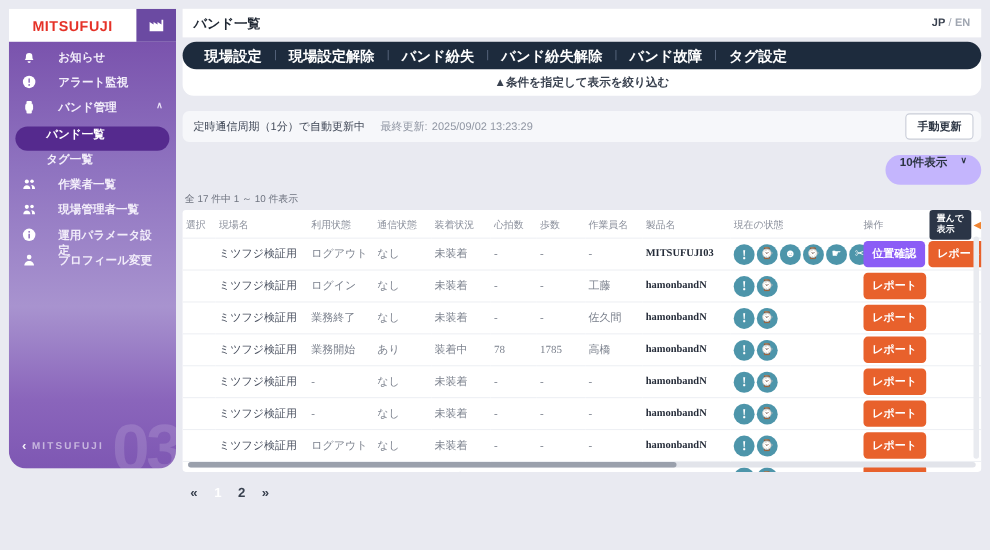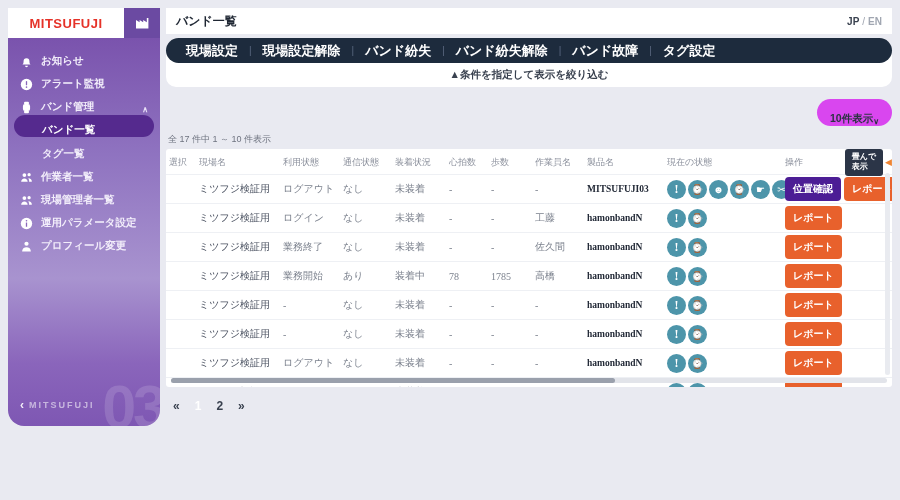--- a/index.html
+++ b/index.html
@@ -15,21 +15,21 @@
   .sidebar { position:absolute; left:8px; top:8px; width:152px; height:418px;
              border-radius:0 0 16px 16px; overflow:hidden; }
   .logo-bar { height:30px; background:#fff; display:flex; align-items:stretch; }
   .logo-text { flex:1; display:flex; align-items:center; justify-content:center;
                color:#e53228; font-weight:bold; font-size:13px; letter-spacing:.5px; }
   .logo-sq { width:36px; background:#6b4aa2; display:flex; align-items:center; justify-content:center; }
   .logo-sq svg { width:16px; height:16px; }
   .side-body { position:absolute; top:30px; left:0; right:0; bottom:0;
     background:linear-gradient(180deg,#7a53ad 0%,#8f73c0 30%,#a893cf 62%,#8a65bb 84%,#7e57b3 100%);
     padding-top:7px; }
-  .side-item { height:23px; display:flex; align-items:flex-end; gap:8px; padding:0 12px;
+  .side-item { height:23px; display:flex; align-items:flex-start; gap:20px; padding:0 12px;
                color:#f2edfa; font-size:10.5px; font-weight:bold; cursor:pointer; }
   .side-item .icn { width:13px; height:13px; color:#fff; flex:0 0 13px; display:inline-flex; }
   .side-item .icn svg { width:13px; height:13px; }
   .side-item .chev { margin-left:auto; font-size:8px; color:#e9e0f7; }
   .side-item.sub { padding-left:34px; }
   .side-item.active { background:#552a8e; border-radius:12px; margin:1px 6px; height:22px;
                       padding-left:28px; color:#fff; }
   .side-footer { position:absolute; bottom:14px; left:12px; display:flex; align-items:center; gap:5px;
                  color:rgba(255,255,255,.55); font-size:9px; letter-spacing:2px; font-weight:bold; cursor:pointer; }
   .side-footer .back { font-size:12px; letter-spacing:0; color:rgba(255,255,255,.9); }
@@ -57,40 +57,40 @@
   .manual-btn { margin-left:auto; background:#fff; border:1px solid #c9cdd8; border-radius:4px;
                 font-size:10px; font-weight:bold; color:#2b3442; padding:4px 10px; cursor:pointer;
                 font-family:inherit; }
   .filter-row { margin-top:9px; }
   .filter-btn { display:inline-flex; align-items:center; gap:8px; background:#fff;
                 border:1px solid #e3e6ee; border-radius:15px; height:28px; padding:0 16px 0 7px;
                 font-size:11px; font-weight:bold; color:#1f2937; cursor:pointer; font-family:inherit; }
   .play { width:17px; height:17px; border-radius:50%; background:#f09d33; color:#fff;
           display:inline-flex; align-items:center; justify-content:center; font-size:7px; padding-left:1px; }
   .pagesize-row { display:flex; justify-content:flex-end; margin-top:12px; }
-  .pagesize-btn { display:inline-flex; align-items:flex-end; background:#d946ef; border:none;
+  .pagesize-btn { display:inline-flex; align-items:flex-start; gap:12px; background:#c4b5fd; border:none;
                   border-radius:14px; height:27px; padding:0 13px; font-size:10.5px; font-weight:bold;
                   color:#2b3442; cursor:pointer; font-family:inherit; }
   .chev-down { font-size:8px; color:#2b3442; }
   .summary { margin:7px 0 3px 2px; font-size:9px; color:#6f7480; }
   
   .table-card { position:relative; background:#fff; border-radius:3px; height:238px; overflow:hidden;font-family:Liberation Serif, serif; }
   table { width:100%; border-collapse:collapse; table-layout:fixed; }
   th { font-size:9px; color:#8b909c; font-weight:normal; text-align:left; padding:7px 3px 5px; white-space:nowrap; }
   td { font-size:10px; color:#7c828e; padding:0 3px; height:29px; border-top:1px solid #eef0f4; white-space:nowrap; overflow:visible; }
   td.site { color:#4a5160; }
   td.product { color:#242b38; font-weight:bold; font-size:9.5px; }
   .icons-wrap { display:flex; gap:2px; align-items:center; }
   .sicon { width:19px; height:19px; border-radius:50%; background:#4d95aa; color:#fff;
            display:inline-flex; align-items:center; justify-content:center; font-size:10px; flex:0 0 19px; }
   .sicon.excl { font-weight:bold; font-size:12px; }
   .actions-wrap { display:flex; gap:3px; align-items:center; }
   .abtn { border:none; color:#fff; font-size:10px; font-weight:bold; border-radius:4px;
           padding:5px 8px; cursor:pointer; font-family:inherit; white-space:nowrap; }
-  .btn-locate { background:#4c1d95; }
+  .btn-locate { background:#8b5cf6; }
   .btn-report { background:#e8612c; }
   .vscroll { position:absolute; right:2px; top:24px; bottom:12px; width:5px; background:#e9ebf0; border-radius:3px; }
   .hscroll { position:absolute; left:5px; right:5px; bottom:4px; height:5px; background:#e2e4ea; border-radius:3px; }
   .hthumb { width:62%; height:100%; background:#9aa0ac; border-radius:3px; }
   .collapse-tip { position:absolute; top:0; right:0; display:flex; align-items:center; gap:2px; cursor:pointer; }
   .tip-box { background:#2b3547; color:#fff; font-size:8px; line-height:1.3; padding:3px 7px;
              border-radius:3px; text-align:left; font-weight:bold; }
   .tip-arrow { color:#ef8432; font-size:9px; }
   
   .pagination { margin-top:12px; display:flex; align-items:center; gap:15px; padding-left:7px;
@@ -215,20 +215,26 @@
           <span class="msep">|</span>
           <span class="mi">バンド紛失解除</span>
           <span class="msep">|</span>
           <span class="mi">バンド故障</span>
           <span class="msep">|</span>
           <span class="mi">タグ設定</span>
         </div>
       <div class="menu-hint">▲条件を指定して表示を絞り込む</div>
     </div>
 
+    <div class="status-bar">
+      <span class="auto-text">定時通信周期（1分）で自動更新中</span>
+      <span class="last-label">最終更新:</span>
+      <span class="last-time">2025/09/02 13:23:29</span>
+      <button class="manual-btn">手動更新</button>
+    </div>
 
 
     <div class="pagesize-row">
       <button class="pagesize-btn">
         <span>10件表示</span>
         <span class="chev-down">∨</span>
       </button>
     </div>
 
     <div class="summary">全 17 件中 1 ～ 10 件表示</div>

